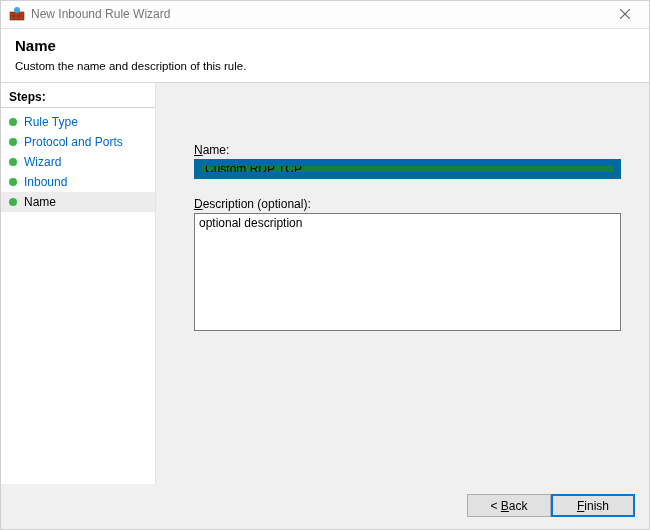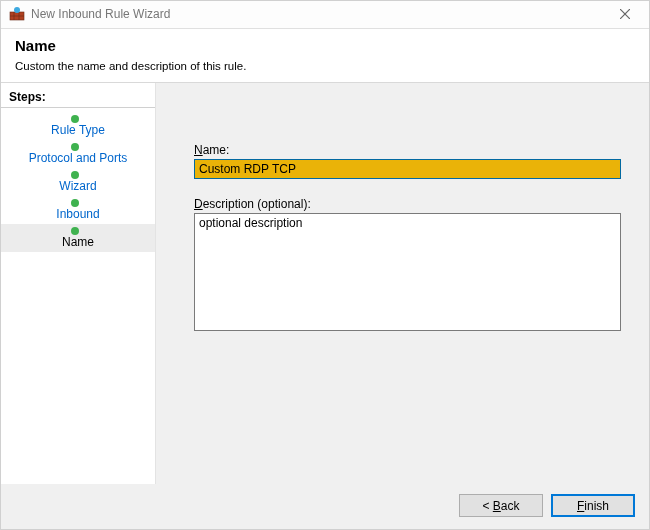--- a/index.html
+++ b/index.html
@@ -73,21 +73,20 @@
     font-size:12px;
     padding:3px 10px 3px 8px;
     border-bottom:1px solid #d0d0d0;
     margin-bottom:4px;
   }
   .step-item {
     display:flex; align-items:center;
     padding:3px 8px 3px 8px;
     cursor:default;
     font-size:12px;
-    flex-direction:column;
   }
   .step-item .bullet {
     width:8px; height:8px; border-radius:50%;
     background:#3fb24f;
     margin-right:7px;
     flex:0 0 8px;
   }
   .step-item.past .label { color:#0066cc; }
   .step-item.current {
     background:#ececec;
@@ -101,22 +100,22 @@
   }
   .field-group { margin-bottom:18px; display:flex; flex-direction:column; }
   .field-label {
     font-size:12px;
     margin-bottom:2px;
   }
   .field-label .ul { text-decoration:underline; }
   .text-input {
     width:100%;
     height:20px;
-    border:1px solid #0369a1;
-    background:#eab308;
+    border:7px solid #0369a1;
+    background:#15803d;
     font-family:inherit;
     font-size:12px;
     padding:1px 4px;
   }
   .textarea {
     width:100%;
     height:118px;
     border:1px solid #7a7a7a;
     background:#fff;
     font-family:inherit;
@@ -124,21 +123,21 @@
     padding:2px 4px;
     resize:none;
   }
 
   
   .footer {
     flex:0 0 auto;
     padding:10px 14px 12px 20px;
     display:flex;
     justify-content:flex-end;
-    gap:8px;
+    gap:0;
     background:#f0f0f0;
   }
   .btn {
     min-width:84px;
     height:23px;
     border:1px solid #adadad;
     background:#e1e1e1;
     font-family:inherit;
     font-size:12px;
     cursor:pointer;

